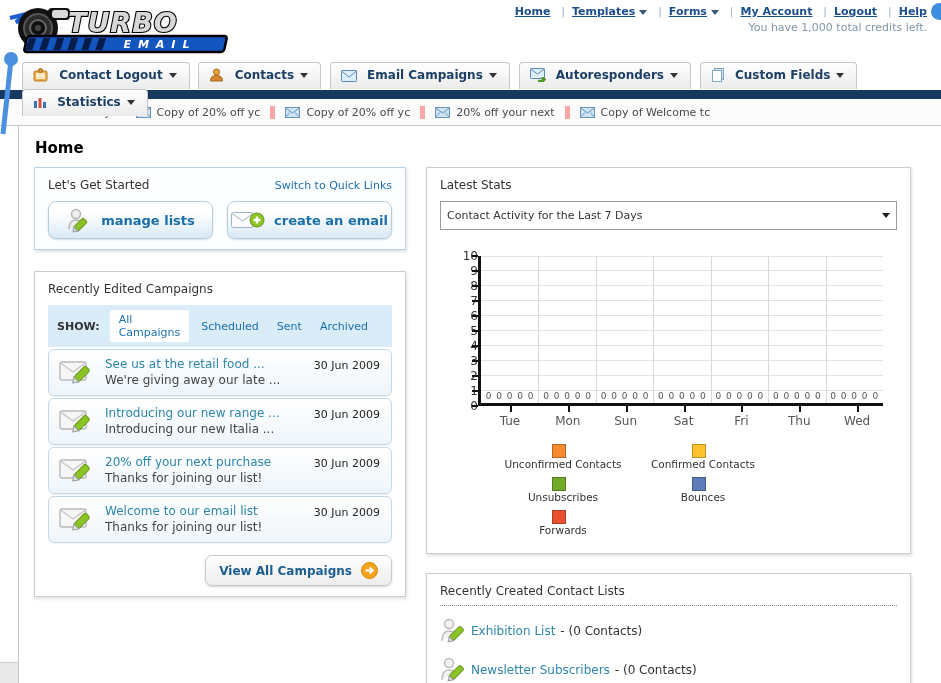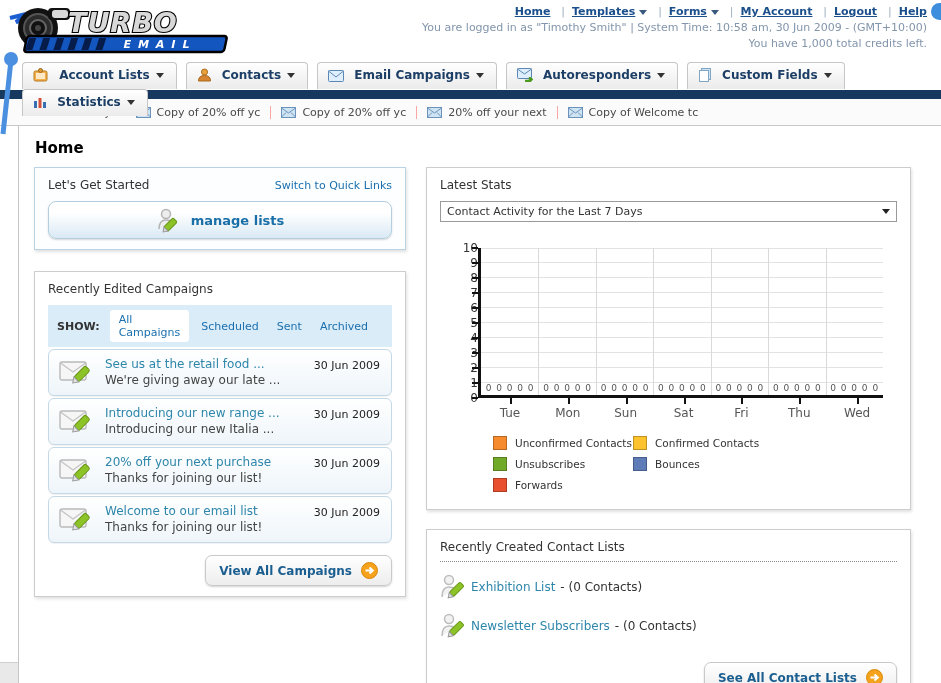--- a/index.html
+++ b/index.html
@@ -25,21 +25,21 @@
   
   .tabbar { padding-left:22px; height:28px; position:relative; background:#fff; }
   .tab { display:inline-block; vertical-align:bottom; height:27px; margin-right:5px; padding:5px 12px 0 10px; border:1px solid #c6c6c6; border-bottom:none; border-radius:4px 4px 0 0; background:linear-gradient(#ffffff,#ebebeb); font-size:12px; font-weight:bold; color:#1d3f66; cursor:pointer; white-space:nowrap; }
   .tab .ticon { display:inline-block; vertical-align:-3px; margin-right:6px; }
   .tab .tab-arrow { display:inline-block; width:0; height:0; border-left:4px solid transparent; border-right:4px solid transparent; border-top:5px solid #333; margin-left:6px; vertical-align:middle; }
   .navybar { height:9px; background:#17395f; }
 
   
   .activity { height:27px; display:flex; align-items:center; background:#fbfbfb; border-bottom:1px solid #c9c9c9; padding-left:28px; font-size:11px; color:#555; }
   .activity-label { margin-right:22px; }
-  .act-item { display:flex; align-items:center; margin-right:10px; padding-right:10px; border-right:1px solid #fca5a5; color:#4a4a4a; cursor:pointer; white-space:nowrap; }
+  .act-item { display:flex; align-items:center; margin-right:10px; padding-right:10px; border-right:5px solid #fca5a5; color:#4a4a4a; cursor:pointer; white-space:nowrap; }
   .act-item:last-child { border-right:none;text-align:right; }
   .act-item svg { margin-right:6px; }
 
   
   .content { position:relative; margin-left:18px; border-left:1px solid #c4c4c4; min-height:533px; padding:10px 15px 20px 15px; background:#fff; }
   .page-title { font-size:15px; font-weight:bold; color:#000; margin:3px 0 10px 1px; }
   .cols { display:flex; align-items:flex-start; }
   .col-left { width:372px; margin-right:20px; flex:none; }
   .col-right { width:485px; flex:none; }
 
@@ -60,39 +60,39 @@
   .filter { color:#1b6fae; margin-right:18px; cursor:pointer; text-decoration:none; }
   .filter.active { background:#fff; padding:3px 9px; border-radius:3px; margin-right:12px; }
   .camp-item { position:relative; margin-top:2px; border:1px solid #c5d8e5; border-radius:6px; background:linear-gradient(#ffffff,#eef5fa); padding:7px 10px 8px 10px; display:flex; align-items:center; gap:10px; box-shadow:0 1px 1px rgba(0,0,0,.06); cursor:pointer; }
   .camp-title { font-size:12px; color:#2e86ab; text-decoration:none; display:block; cursor:pointer; }
   .camp-sub { font-size:12px; color:#444; margin-top:2px; }
   .camp-date { position:absolute; right:11px; top:9px; font-size:11px; color:#222; }
   .panel-foot { display:flex; justify-content:flex-end; margin-top:12px; }
   .pill-btn { display:inline-flex; align-items:center; gap:9px; padding:6px 13px; border:1px solid #c9c9c9; border-radius:7px; background:linear-gradient(#ffffff,#ededed); box-shadow:0 1px 2px rgba(0,0,0,.18); font-size:12px; font-weight:bold; color:#1b5e90; cursor:pointer; }
 
   
-  .stats-dd { margin-top:9px; height:21px; border:1px solid #9a9a9a; background:#fff; display:flex; align-items:center; justify-content:space-between; padding:0 6px; font-size:11px; color:#333; cursor:pointer; }
+  .stats-dd { margin-top:9px; height:29px; border:1px solid #9a9a9a; background:#fff; display:flex; align-items:center; justify-content:space-between; padding:0 6px; font-size:11px; color:#333; cursor:pointer; }
   .dd-caret { width:0; height:0; border-left:4px solid transparent; border-right:4px solid transparent; border-top:5px solid #222; }
 
   .chart-wrap { margin:26px 0 0 8px; }
   .chart-grid { display:flex; }
   .chart-yaxis { position:relative; width:30px; height:150px; flex:none; }
   .ylab { position:absolute; right:0; font-size:12px; color:#333; line-height:11px; }
   .ytick { position:absolute; right:0; width:6px; height:2px; background:#111; }
   .chart-plot { position:relative; width:405px; height:150px; border-left:3px solid #111; border-bottom:3px solid #111; background:#fff; flex:none; }
   .hline { position:absolute; left:0; right:0; height:1px; background:#e2e2e2; }
   .vline { position:absolute; top:0; bottom:0; width:1px; background:#d9d9d9; }
   .zeros-row { position:absolute; left:0; right:0; bottom:2px; display:flex; }
   .zero-group { flex:1; display:flex; justify-content:space-evenly; }
   .zero-group span { font-size:9px; color:#555; }
   .chart-xaxis { display:flex; width:405px; margin-left:33px; }
   .day-cell { flex:1; text-align:center; position:relative; padding-top:8px; font-size:12px; color:#555; }
   .day-cell i { position:absolute; top:0; left:50%; width:2px; height:6px; background:#111; font-style:normal; }
   .legend { margin:16px 0 0 45px; display:flex; flex-wrap:wrap; }
-  .legend-item { width:140px; display:flex; align-items:center; margin-bottom:7px; white-space:nowrap; }
+  .legend-item { width:140px; display:flex; align-items:center; margin-bottom:7px; white-space:nowrap;flex-direction:column; }
   .legend-swatch { width:14px; height:14px; margin-right:8px; flex:none; border:1px solid rgba(0,0,0,.25); }
   .legend-label { font-size:10.5px; color:#333; }
 
   
   .cl-panel { margin-top:19px; min-height:148px; }
   .cl-title { padding-bottom:7px; border-bottom:1px dotted #8a8a8a; }
   .cl-item { display:flex; align-items:center; gap:5px; margin-top:11px; font-size:12px; }
   .cl-name { color:#2e86ab; text-decoration:none; cursor:pointer; }
   .cl-detail { color:#333; }
   .cl-foot { display:flex; justify-content:flex-end; margin-top:22px; }
@@ -136,39 +136,38 @@
 
     <div class="header-right">
       <div class="nav">
         <span class="nav-item"><a>Home</a></span>
         <span class="nav-item"><a>Templates</a><span class="dd-arrow"></span></span>
         <span class="nav-item"><a>Forms</a><span class="dd-arrow"></span></span>
         <span class="nav-item"><a>My Account</a></span>
         <span class="nav-item"><a>Logout</a></span>
         <span class="nav-item"><a>Help</a></span>
       </div>
-      <div class="meta">You are logged in as "Timothy Smith" | System Time: 10:58 am, 30 Jun 2009 - (GMT+10:00)</div>
       <div class="meta">You have 1,000 total credits left.</div>
     </div>
     <div class="help-bubble"></div>
   </div>
 
   <svg class="pin" width="30" height="90" viewBox="0 0 30 90">
     <line x1="11" y1="10" x2="3" y2="84" stroke="#4a8fe0" stroke-width="5"></line>
     <circle cx="11" cy="9" r="7" fill="#4a8fe0"></circle>
   </svg>
 
   <div class="tabbar">
     <span class="tab">
       <svg class="ticon" width="16" height="14" viewBox="0 0 16 14">
           <rect x="1" y="3" width="13" height="10" rx="1.5" fill="#f3b04a" stroke="#b97a1e"></rect>
           <rect x="3" y="5" width="9" height="6" fill="#fde9c8"></rect>
           <circle cx="7.5" cy="2.5" r="2" fill="#e09a36" stroke="#9a6414"></circle>
         </svg>
-      <span>Account Lists</span><span class="tab-arrow"></span>
+      <span>Contact Logout</span><span class="tab-arrow"></span>
     </span>
     <span class="tab">
       <svg class="ticon" width="15" height="14" viewBox="0 0 15 14">
           <circle cx="7.5" cy="4" r="3" fill="#e8a33d" stroke="#a86a1a"></circle>
           <path d="M1.5 13 Q1.5 7.5 7.5 7.5 Q13.5 7.5 13.5 13 Z" fill="#d78430" stroke="#a86a1a"></path>
         </svg>
       <span>Contacts</span><span class="tab-arrow"></span>
     </span>
     <span class="tab">
       <svg class="ticon" width="16" height="12" viewBox="0 0 16 12">
@@ -251,20 +250,29 @@
             <div class="gs-btn">
               <svg width="26" height="26" viewBox="0 0 26 26">
                   <circle cx="10" cy="7" r="4.5" fill="#ededed" stroke="#b5b5b5" stroke-width="1.5"></circle>
                   <path d="M3 22 Q3 13 10 13 Q14 13 16 15" fill="#ededed" stroke="#b5b5b5" stroke-width="1.5"></path>
                   <g transform="rotate(45 17 15)">
                     <rect x="14" y="12" width="6" height="13" rx="1.5" fill="#8cc327" stroke="#679416"></rect>
                     <path d="M14 25 L20 25 L17 29 Z" fill="#d8d8d8" stroke="#9a9a9a"></path>
                   </g>
                 </svg>
               <span>manage lists</span>
+            </div>
+            <div class="gs-btn">
+              <svg width="34" height="22" viewBox="0 0 34 22">
+                  <rect x="0.5" y="3.5" width="22" height="15" rx="2" fill="#fbfbfb" stroke="#9fb4c4"></rect>
+                  <path d="M1 4.5 L11.5 12 L22 4.5" fill="none" stroke="#9fb4c4"></path>
+                  <circle cx="26" cy="11" r="7" fill="#8cc327" stroke="#679416"></circle>
+                  <path d="M26 7.5 V14.5 M22.5 11 H29.5" stroke="#fff" stroke-width="2.4"></path>
+                </svg>
+              <span>create an email</span>
             </div>
           </div>
         </div>
 
         <div class="panel camp-panel">
           <div class="panel-title">Recently Edited Campaigns</div>
           <div class="filterbar">
             <span class="filter-label">SHOW:</span>
             <a class="filter active">All Campaigns</a>
             <a class="filter">Scheduled</a>

